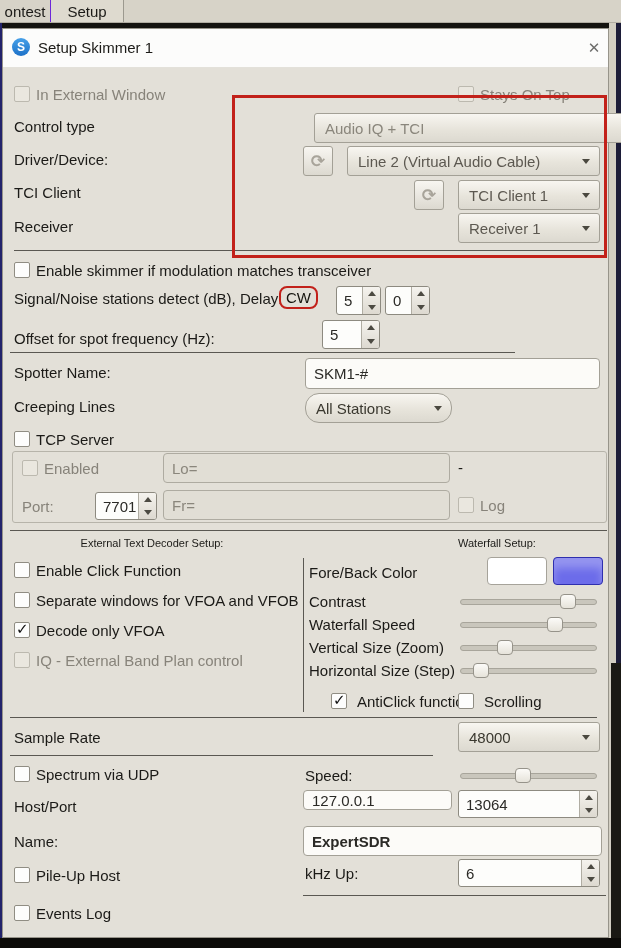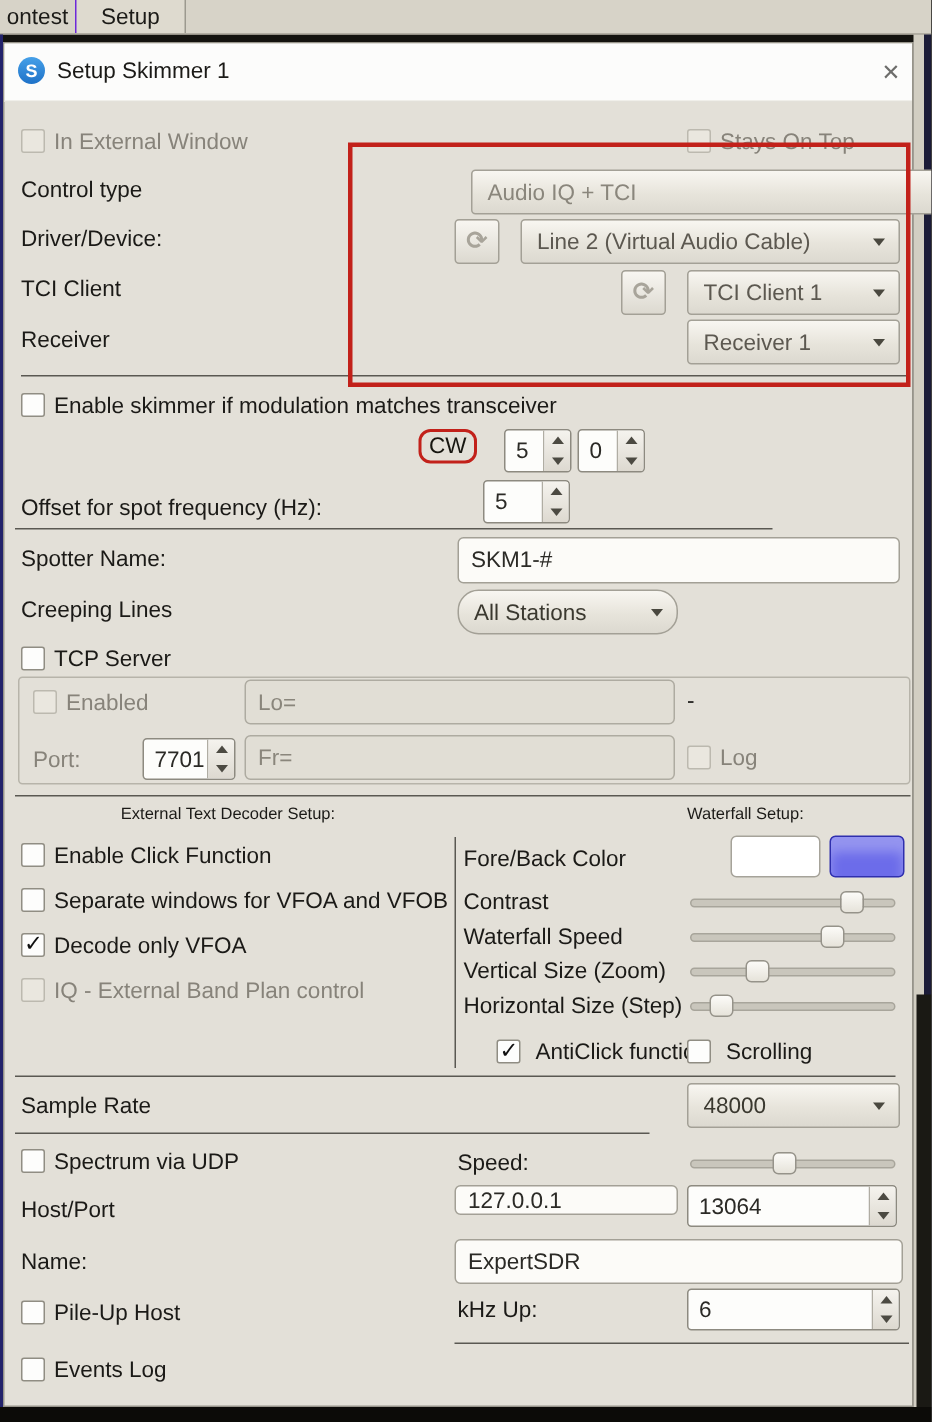--- a/index.html
+++ b/index.html
@@ -139,20 +139,21 @@
   <div class="dd" style="left:458px;top:213px;width:142px;">
     <span>Receiver 1</span>
     <span class="arr"></span>
   </div>
 
   <div class="hr" style="left:14px;top:250px;width:592px;"></div>
 
   <div class="cb" style="left:14px;top:262px;"></div>
   <div class="lbl" style="left:36px;top:263px;">Enable skimmer if modulation matches transceiver</div>
 
+  <div class="lbl" style="left:14px;top:291px;">Signal/Noise stations detect (dB), Delay:</div>
   <div class="cwbadge" style="left:279px;top:286px;">CW</div>
   <div class="spin" style="left:336px;top:286px;width:45px;height:29px;">
     <span class="val">5</span>
     <span class="btns">
         <span>
           <i class="tri-up"></i>
         </span>
         <span>
           <i class="tri-dn"></i>
         </span>
@@ -296,21 +297,21 @@
         <span>
           <i class="tri-up"></i>
         </span>
         <span>
           <i class="tri-dn"></i>
         </span>
       </span>
   </div>
 
   <div class="lbl" style="left:14px;top:834px;">Name:</div>
-  <input class="inp" style="left: 303px; top: 826px; width: 299px; height: 30px;" value="ExpertSDR">
+  <input class="inp" style="left: 303px; top: 826px; width: 299px; height: 30px; font-weight: bold;" value="ExpertSDR">
 
   <div class="cb" style="left:14px;top:867px;"></div>
   <div class="lbl" style="left:36px;top:868px;">Pile-Up Host</div>
   <div class="lbl" style="left:305px;top:866px;">kHz Up:</div>
   <div class="spin" style="left:458px;top:859px;width:142px;height:28px;">
     <span class="val">6</span>
     <span class="btns">
         <span>
           <i class="tri-up"></i>
         </span>

